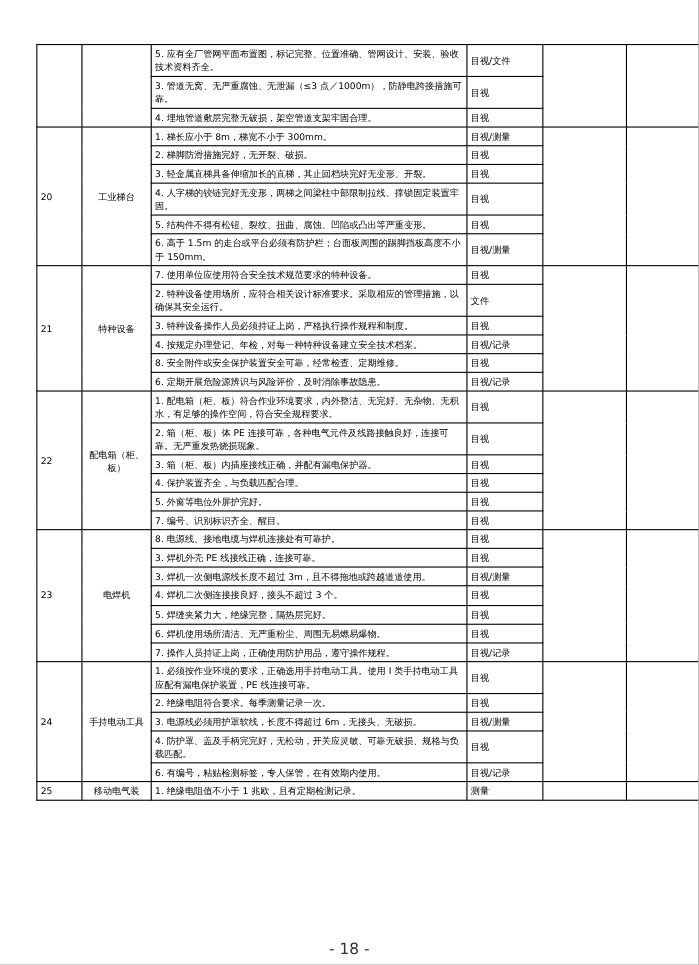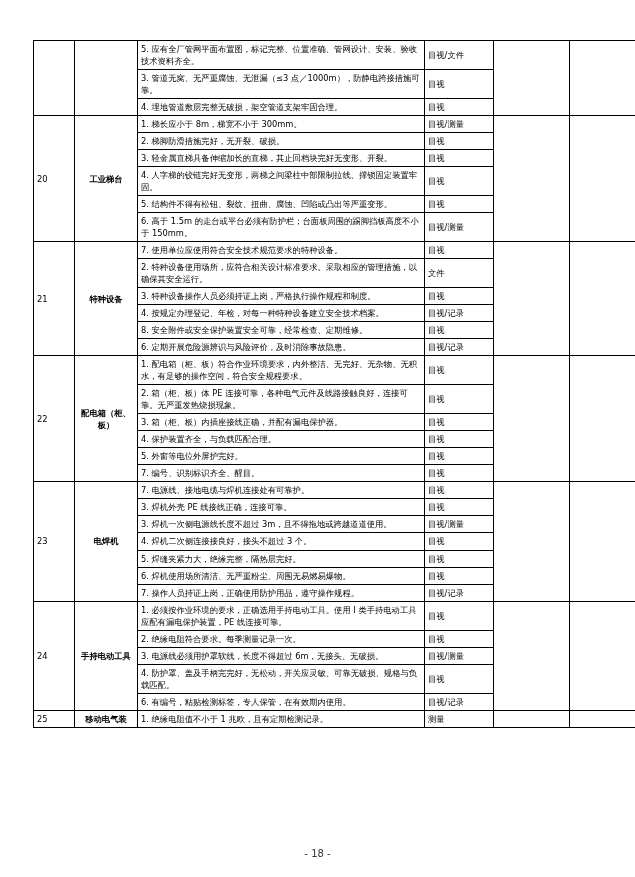--- a/index.html
+++ b/index.html
@@ -39,21 +39,20 @@
     color: #000;
     word-break: break-all;
   }
   td.c-no {
     width: 34px;
     text-align: left;
   }
   td.c-item {
     width: 56px;
     text-align: center;
-    font-weight: bold;
   }
   td.c-content {
     width: 280px;
     text-align: left;
   }
   td.c-method {
     width: 62px;
     text-align: left;
   }
   td.c-x1 {
@@ -63,23 +62,23 @@
     width: 69px;
   }
   .vert-label {
     text-align: center;
     line-height: 1.5;
   }
   .footer {
     position: absolute;
     left: 0;
     right: 0;
-    bottom: 18px;
+    bottom: 6px;
     text-align: center;
-    font-size: 10px;
+    font-size: 14px;
     color: #333;
     font-family: "DejaVu Sans", "Liberation Sans", sans-serif;
   }
 </style>
 </head>
 <body>
 
 <div class="page">
   <div class="page-inner">
     <table class="main">
@@ -185,21 +184,21 @@
           <td class="c-method">目视</td>
         </tr>
         <tr>
           <td class="c-content">7. 编号、识别标识齐全、醒目。</td>
           <td class="c-method">目视</td>
         </tr>
 
         <tr>
           <td class="c-no" rowspan="7">23</td>
           <td class="c-item vert-label" rowspan="7">电焊机</td>
-          <td class="c-content">7. 电源线、接地电缆与焊机连接处有可靠护。</td>
+          <td class="c-content">8. 电源线、接地电缆与焊机连接处有可靠护。</td>
           <td class="c-method">目视</td>
           <td class="c-x1" rowspan="7"></td>
           <td class="c-x2" rowspan="7"></td>
         </tr>
         <tr>
           <td class="c-content">3. 焊机外壳 PE 线接线正确，连接可靠。</td>
           <td class="c-method">目视</td>
         </tr>
         <tr>
           <td class="c-content">3. 焊机一次侧电源线长度不超过 3m，且不得拖地或跨越道道使用。</td>

